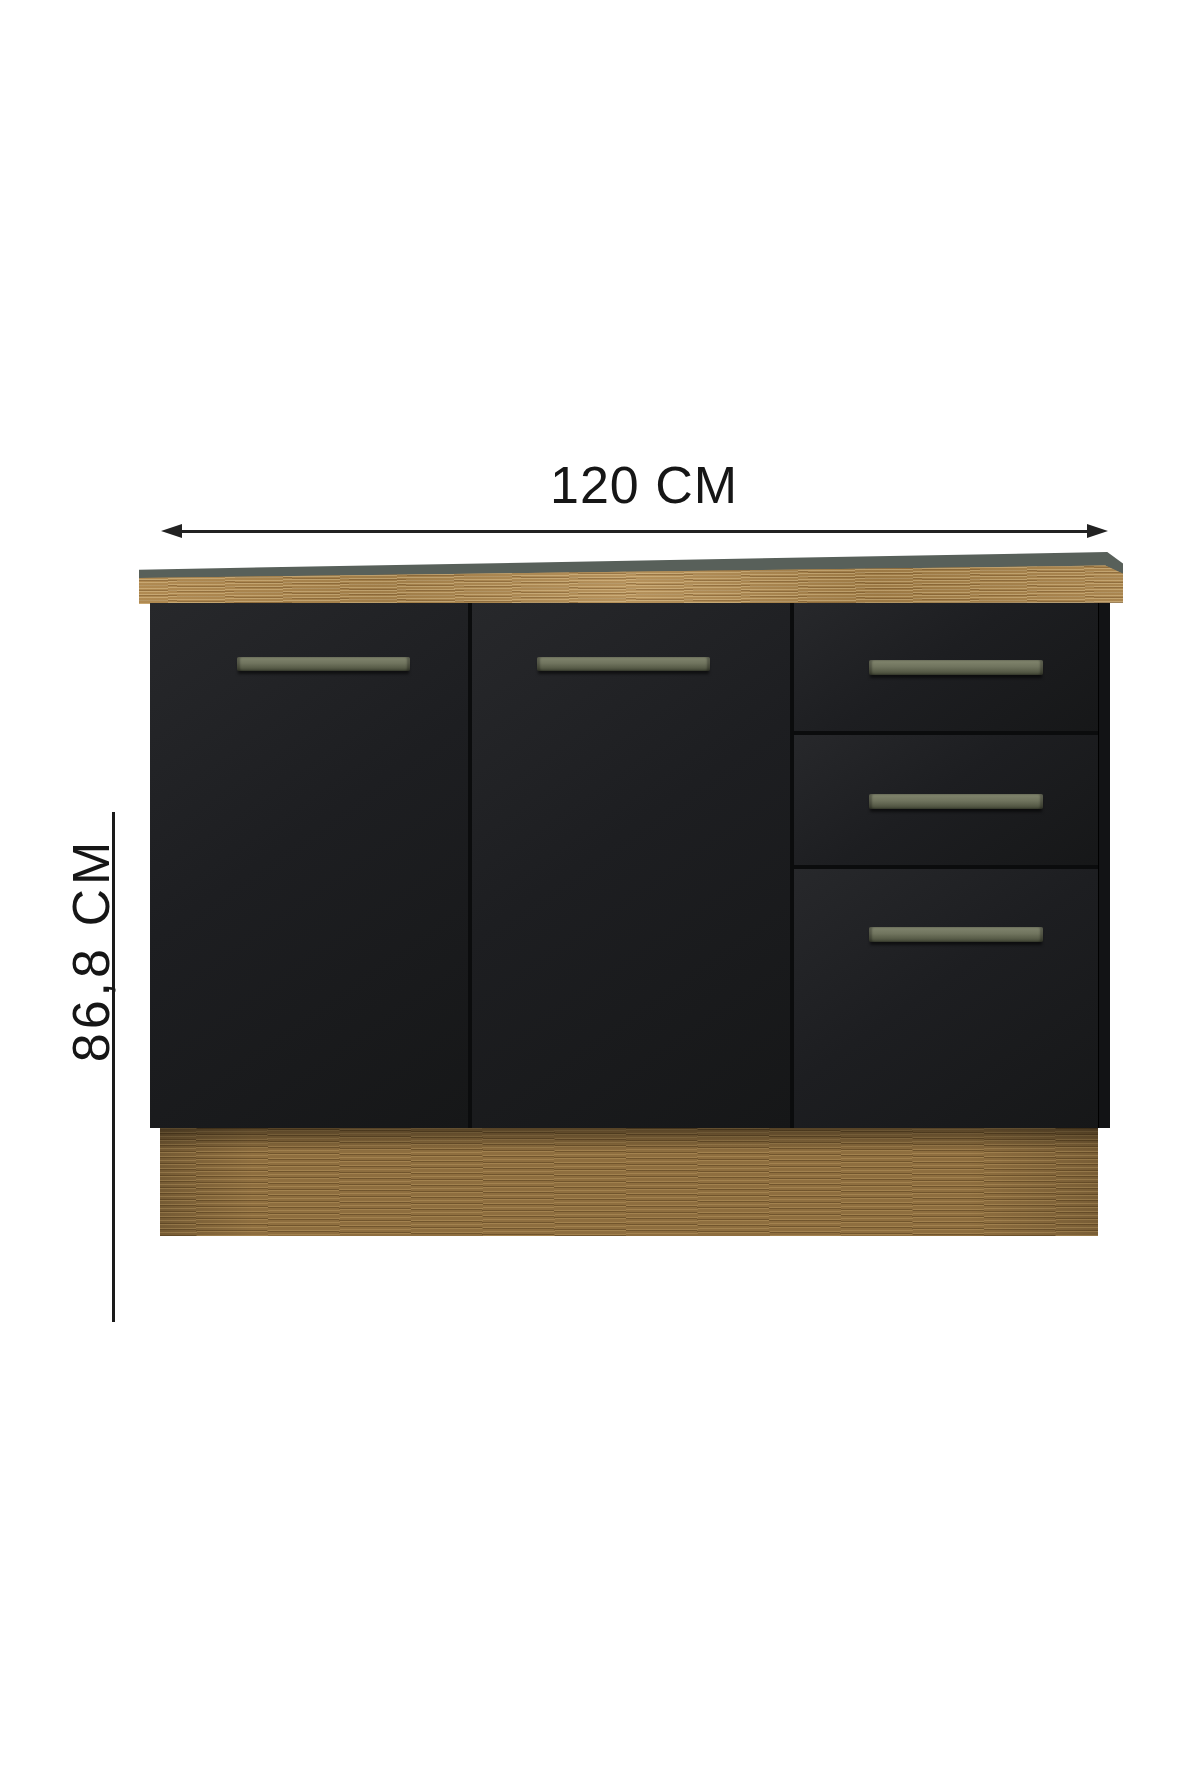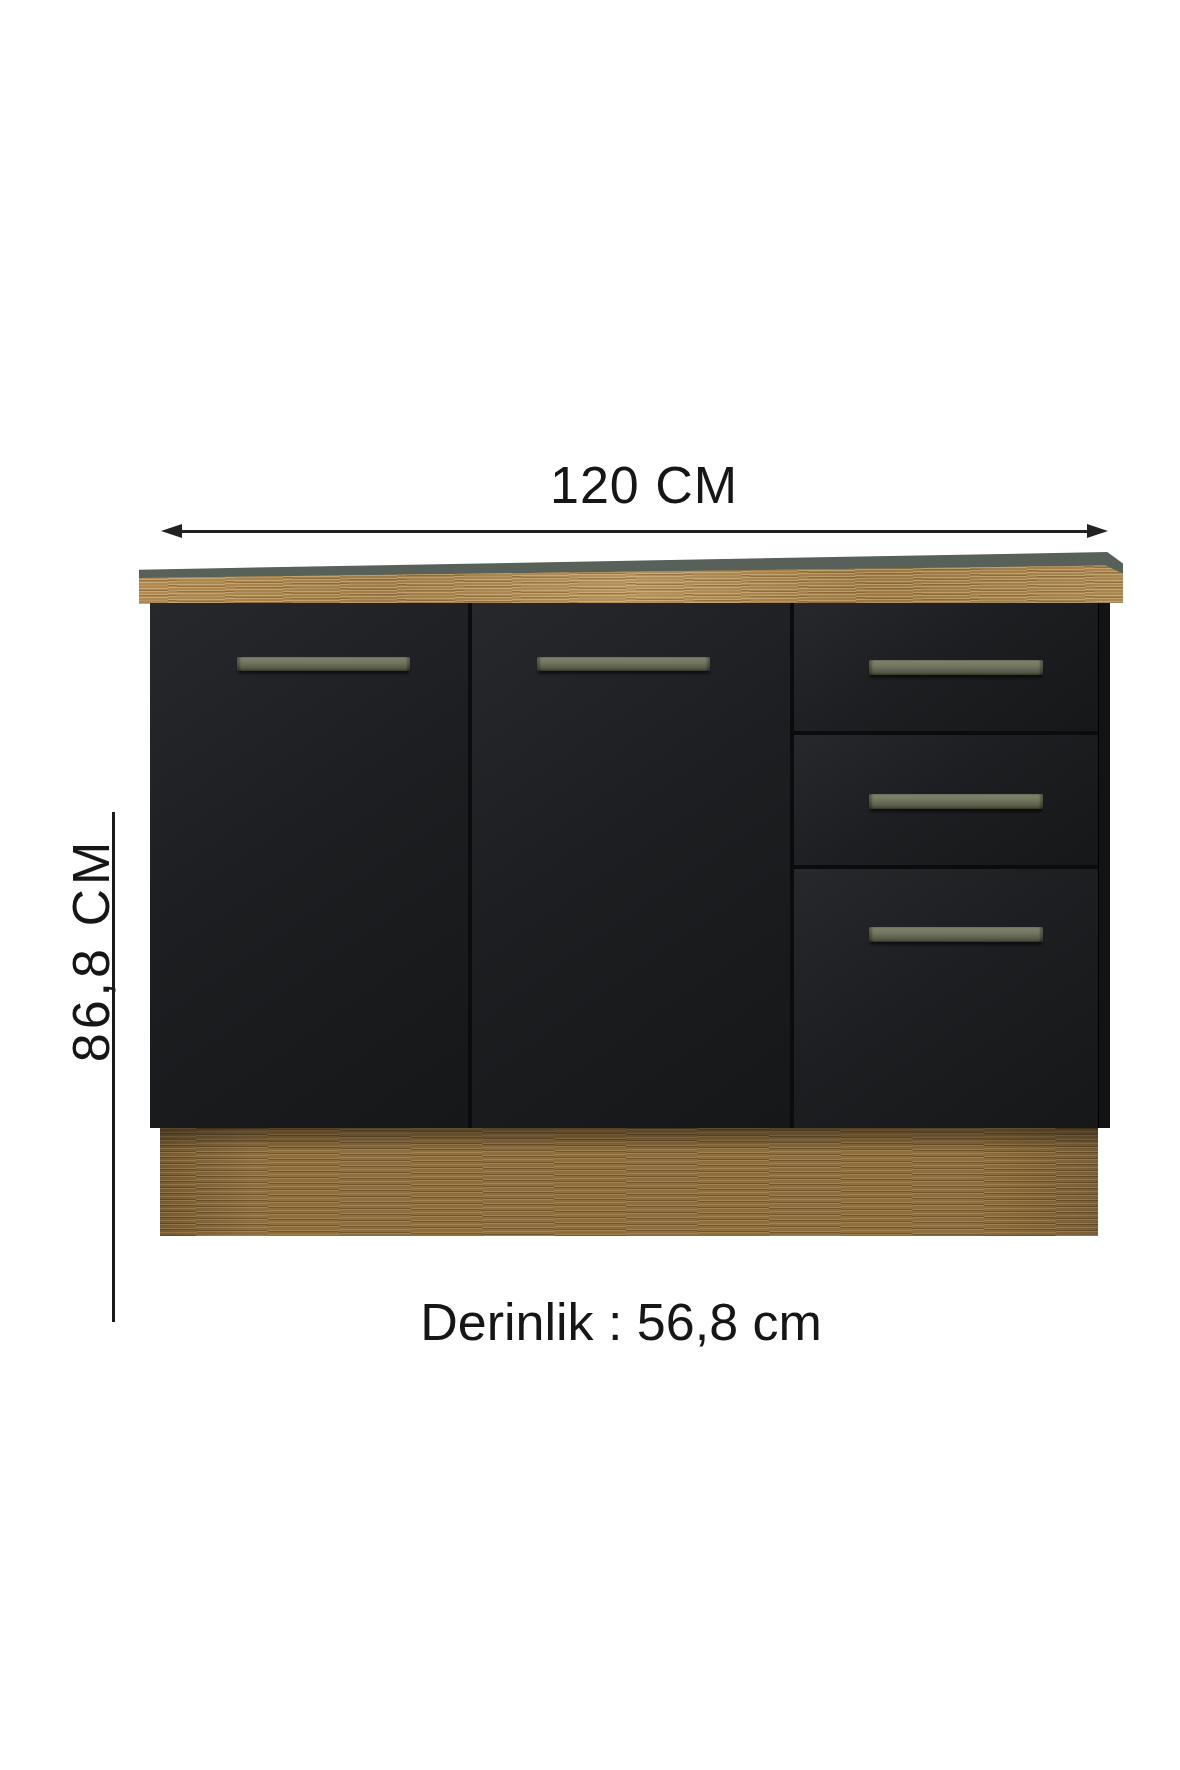--- a/index.html
+++ b/index.html
@@ -98,15 +98,14 @@
   </div>
 
   <div class="handle h-door1"></div>
   <div class="handle h-door2"></div>
   <div class="handle h-drawer1"></div>
   <div class="handle h-drawer2"></div>
   <div class="handle h-drawer3"></div>
 
   <div class="plinth"></div>
 
-  <div class="dim-label label-depth">Derinlik : 56,8 cm</div>
 
 </div>
 
 </body></html>

